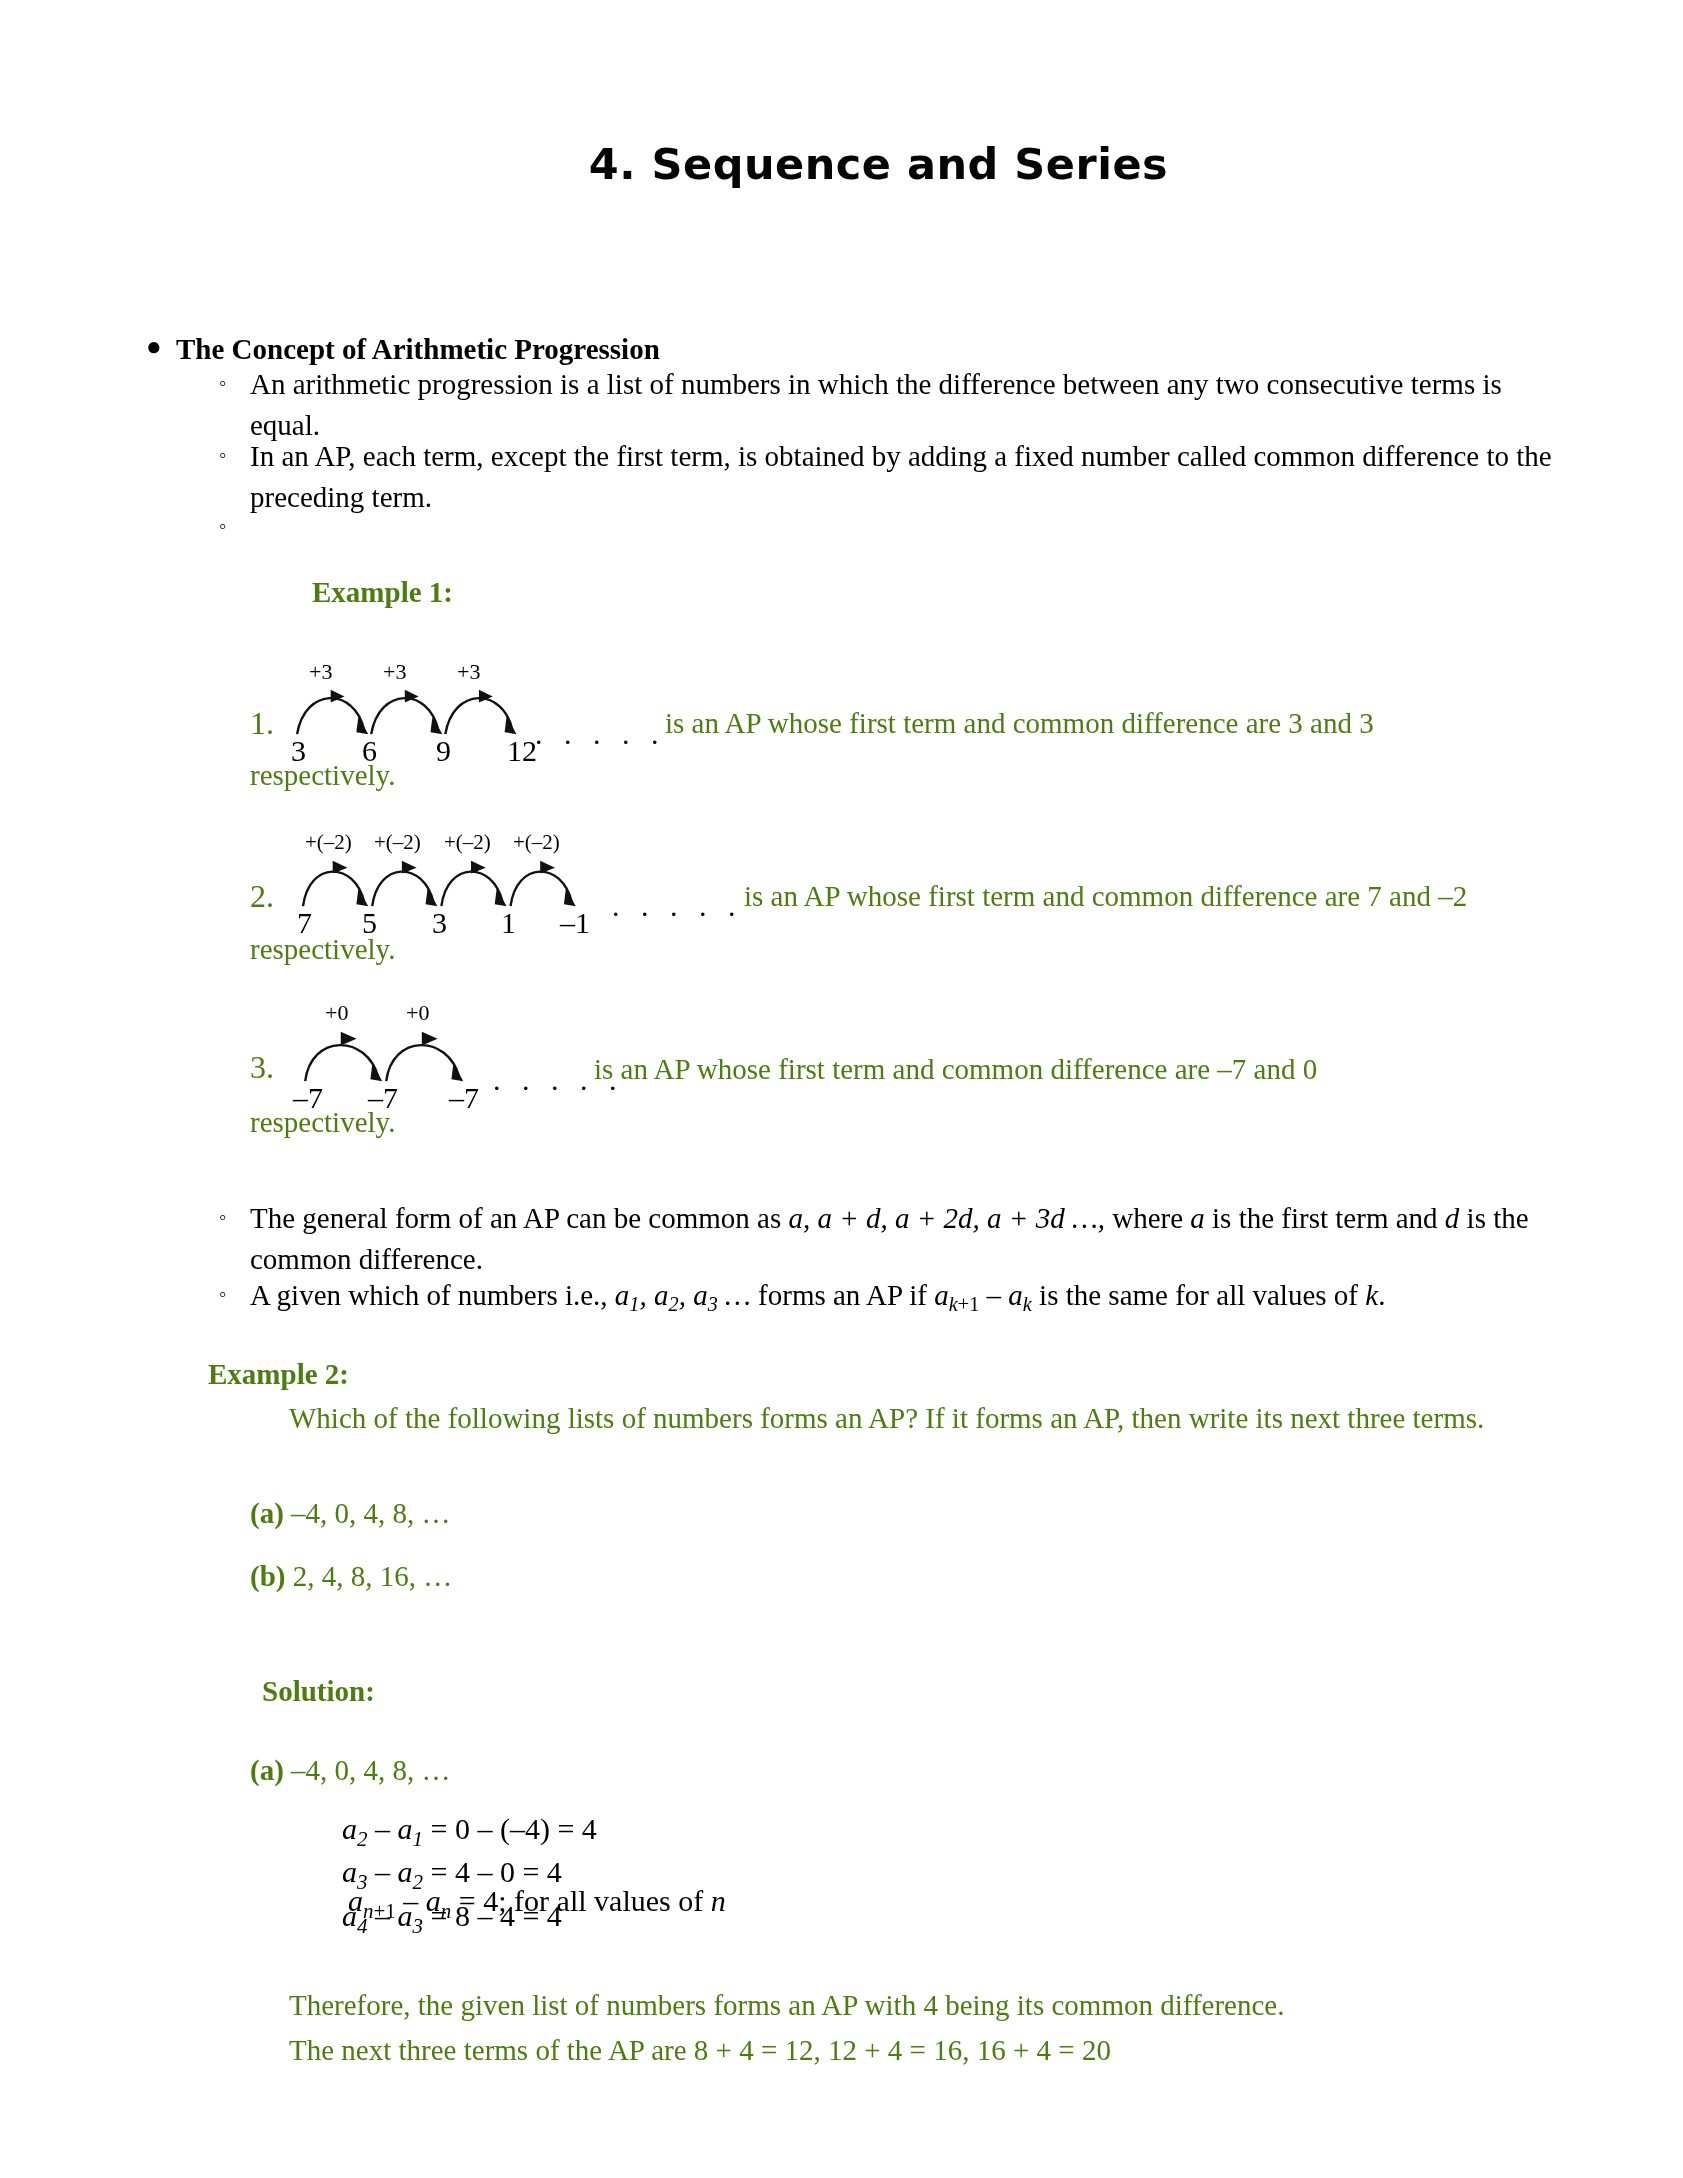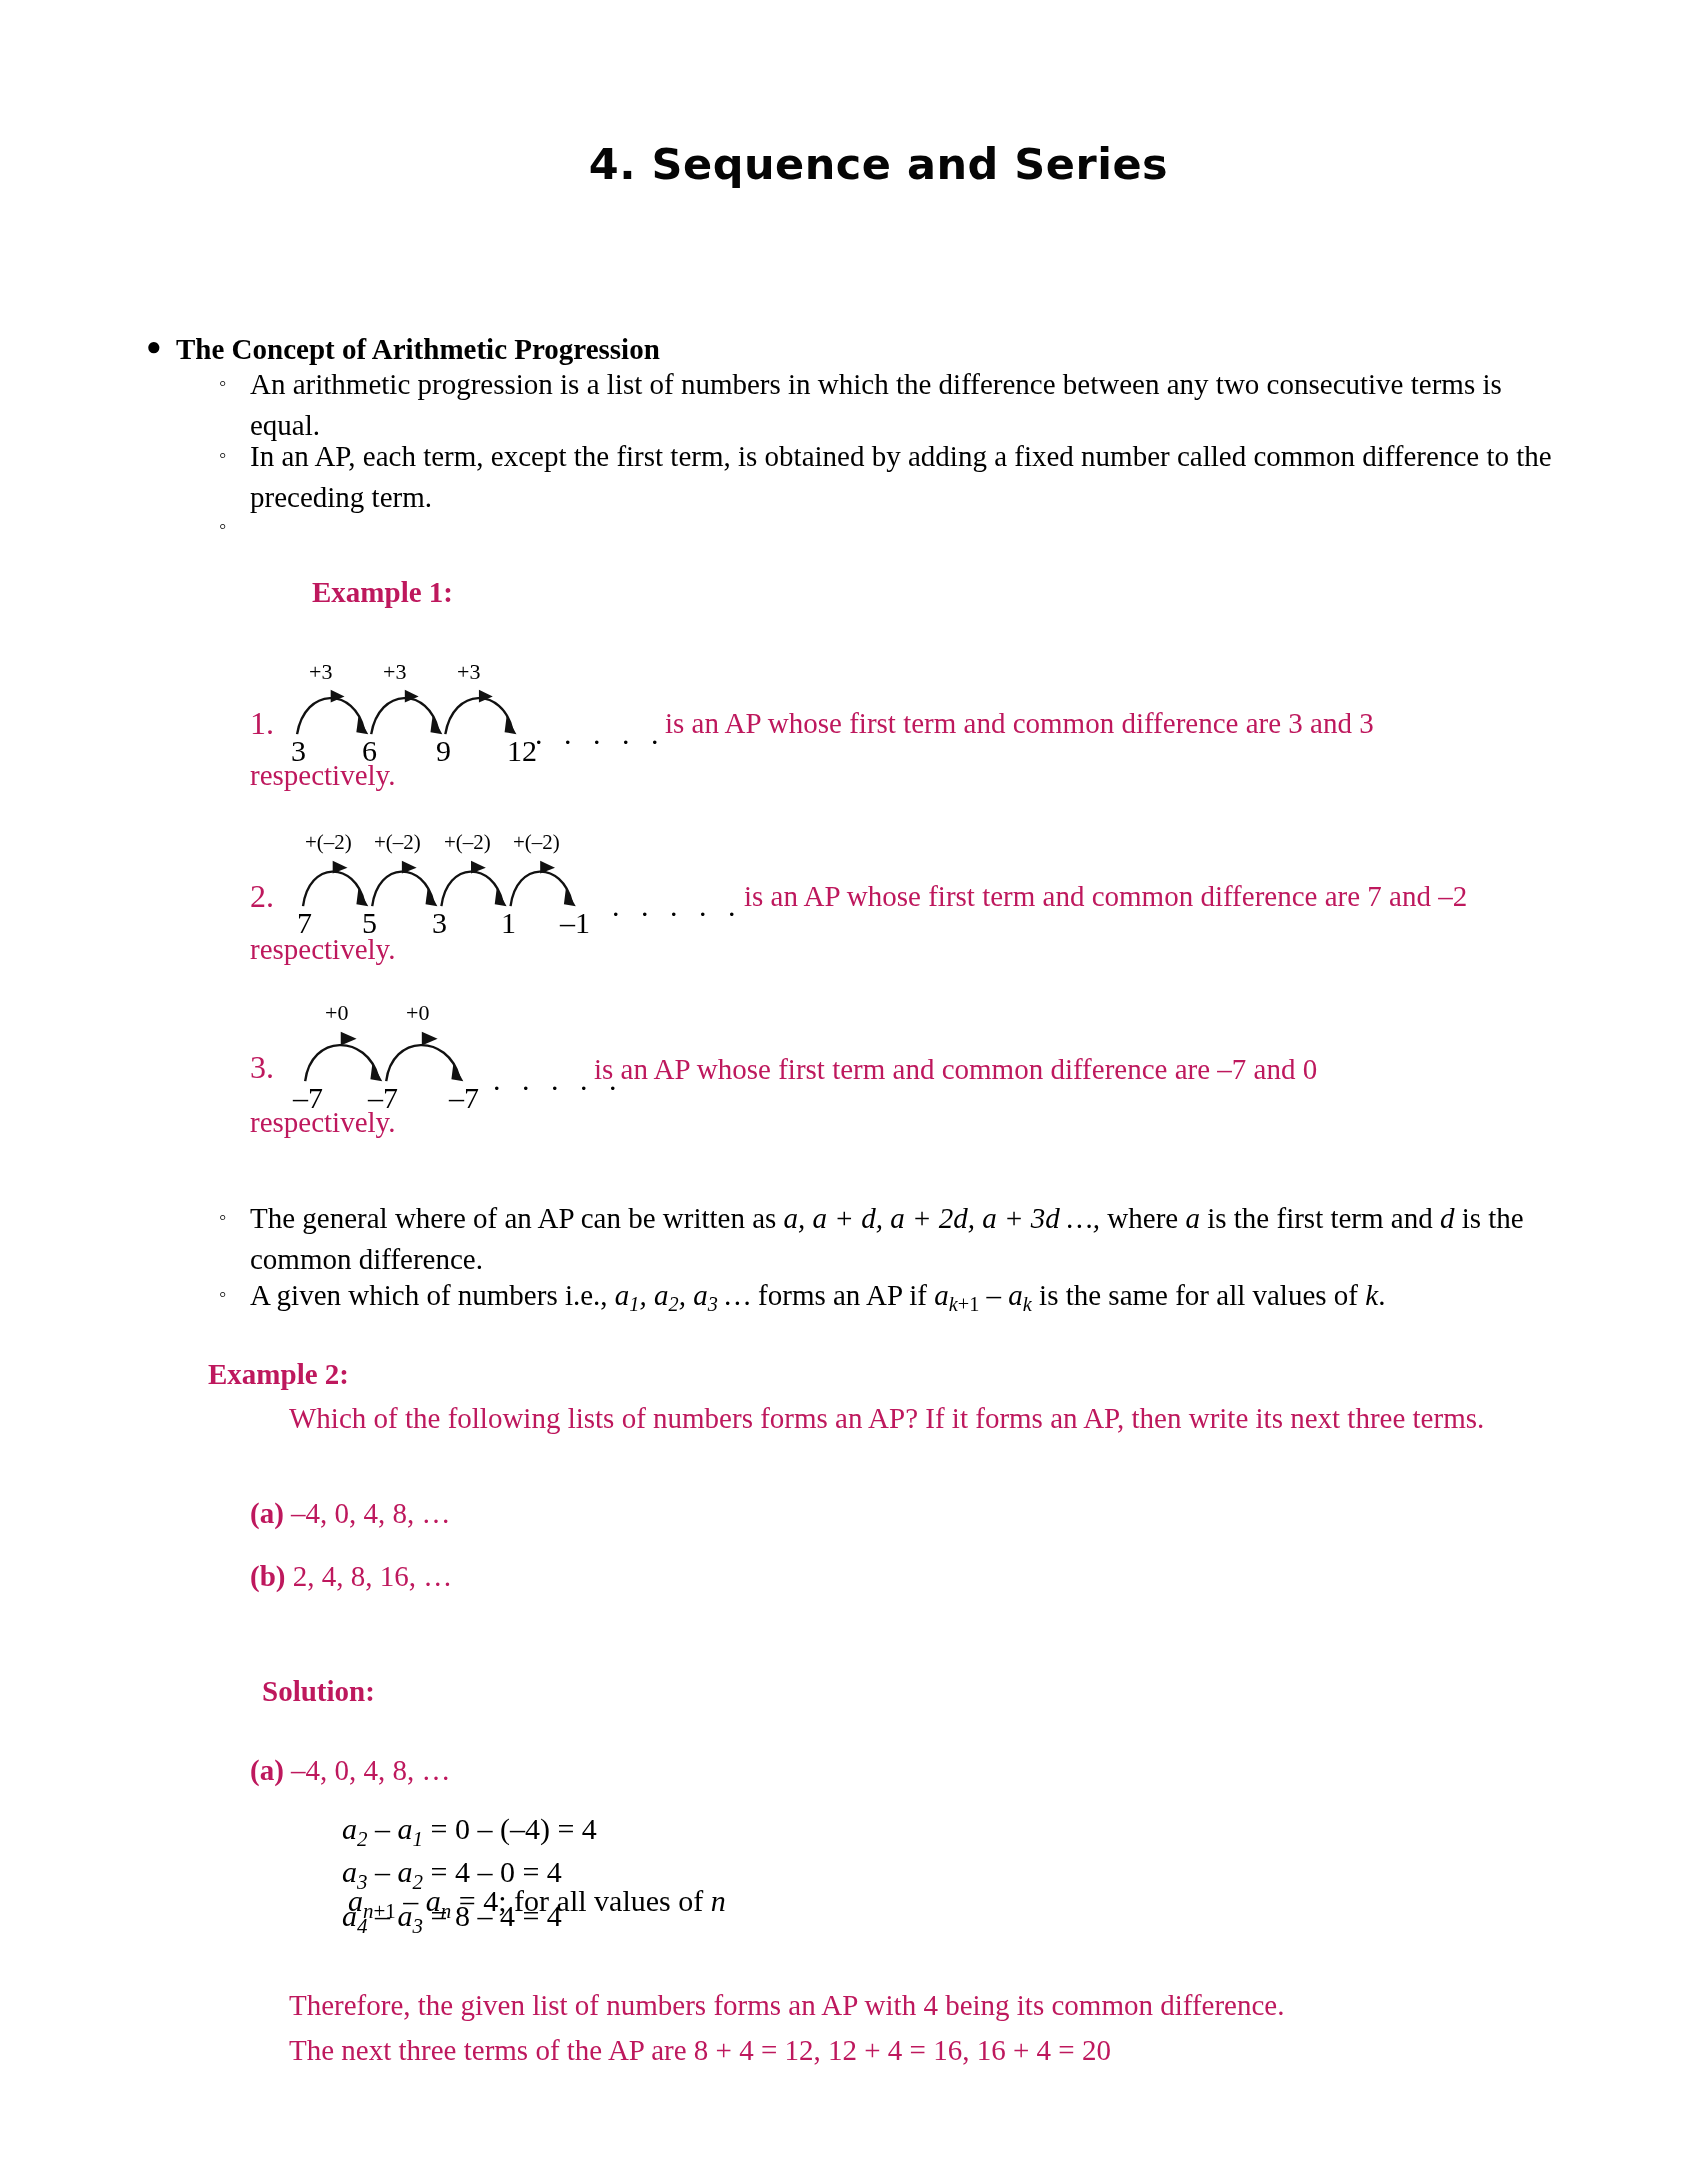--- a/index.html
+++ b/index.html
@@ -35,21 +35,21 @@
     letter-spacing: 0.5px;
     color: #050505;
     margin-left: 37px;
   }
 
   
   .blk {
     position: absolute;
     font-size: 29px;
     line-height: 40px;
-    color: #be185d;
+    color: #4d7c0f;
   }
   .bold { font-weight: bold; }
   .ital { font-style: italic; }
 
   
   .bullet-l1 {
     position: absolute;
     font-size: 29px;
     line-height: 40px;
     font-weight: bold;
@@ -221,21 +221,21 @@
   </div>
 
   <div class="dots" style="top:1065px; left:493px;">. . . . .</div>
 
   <div class="blk" style="top:1049px; left:594px; width:950px;">is an AP whose first term and common difference are –7 and 0</div>
 
   <div class="blk" style="top:1102px; left:250px;">respectively.</div>
 
   <div class="bullet-l2" style="top:1198px; left:250px; width:1317px;">
     <span class="mark">◦</span>
-    <span>The general where of an AP can be written as </span><span class="ital">a, a + d, a + 2d, a + 3d …,</span><span> where </span><span class="ital">a</span><span> is the first term and </span><span class="ital">d</span><span> is the common difference.</span>
+    <span>The general form of an AP can be common as </span><span class="ital">a, a + d, a + 2d, a + 3d …,</span><span> where </span><span class="ital">a</span><span> is the first term and </span><span class="ital">d</span><span> is the common difference.</span>
   </div>
 
   <div class="bullet-l2" style="top:1275px; left:250px; width:1327px;">
     <span class="mark">◦</span>
     <span>A given which of numbers i.e., </span><span class="v">a<sub>1</sub>, a<sub>2</sub>, a<sub>3</sub> …</span><span> forms an AP if </span><span class="v">a<sub>k</sub><span class="nsub">+1</span> – a<sub>k</sub></span><span> is the same for all values of </span><span class="ital">k</span><span>.</span>
   </div>
 
   <div class="blk bold" style="top:1354px; left:208px;">Example 2:</div>
 
   <div class="blk" style="top:1398px; left:289px; width:1287px;">Which of the following lists of numbers forms an AP? If it forms an AP, then write its next three terms.</div>

